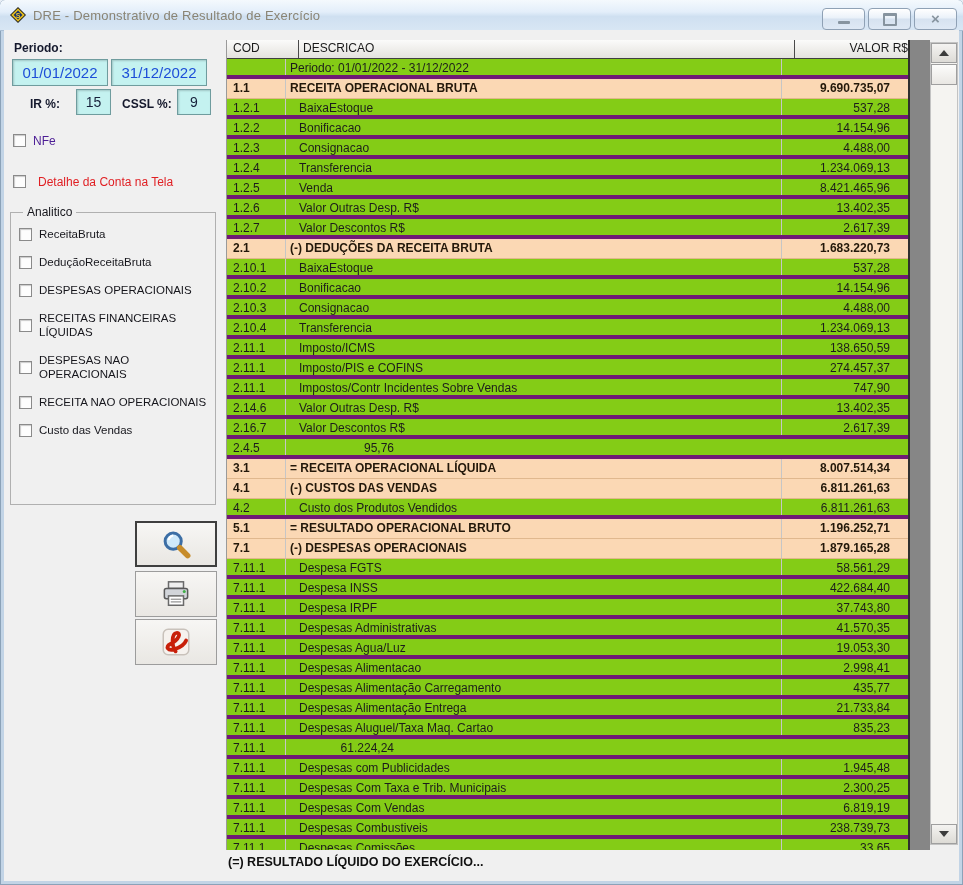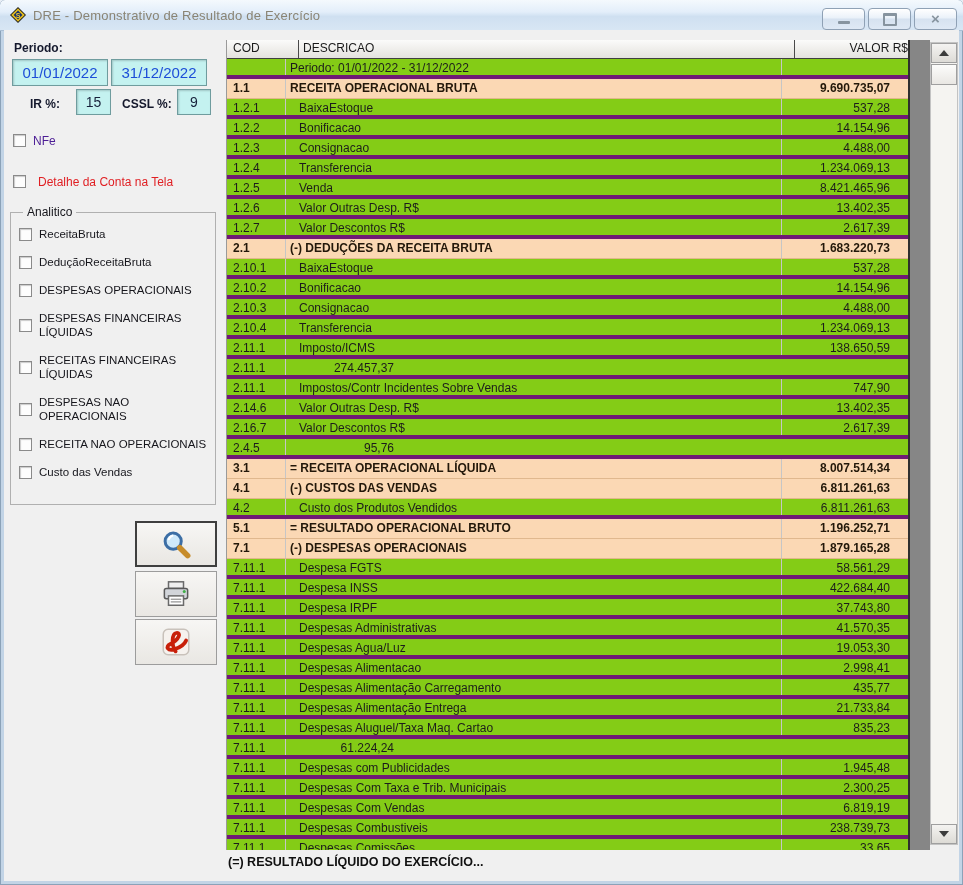--- a/index.html
+++ b/index.html
@@ -112,24 +112,20 @@
         <div class="cb-item">
           <span class="cb"></span>
           <span class="cb-label">DeduçãoReceitaBruta</span>
         </div>
         <div class="cb-item">
           <span class="cb"></span>
           <span class="cb-label">DESPESAS OPERACIONAIS</span>
         </div>
         <div class="cb-item">
           <span class="cb"></span>
-          <span class="cb-label">DESPESAS FINANCEIRAS LÍQUIDAS</span>
-        </div>
-        <div class="cb-item">
-          <span class="cb"></span>
           <span class="cb-label">RECEITAS FINANCEIRAS LÍQUIDAS</span>
         </div>
         <div class="cb-item">
           <span class="cb"></span>
           <span class="cb-label">DESPESAS NAO OPERACIONAIS</span>
         </div>
         <div class="cb-item">
           <span class="cb"></span>
           <span class="cb-label">RECEITA NAO OPERACIONAIS</span>
         </div>
@@ -241,20 +237,21 @@
           <div class="cell desc">Transferencia</div>
           <div class="cell valor">1.234.069,13</div>
         </div>
         <div class="row detail">
           <div class="cell cod">2.11.1</div>
           <div class="cell desc">Imposto/ICMS</div>
           <div class="cell valor">138.650,59</div>
         </div>
         <div class="row detail">
           <div class="cell cod">2.11.1</div>
+          <div class="cell desc">Imposto/PIS e COFINS</div>
           <div class="cell valor">274.457,37</div>
         </div>
         <div class="row detail">
           <div class="cell cod">2.11.1</div>
           <div class="cell desc">Impostos/Contr Incidentes Sobre Vendas</div>
           <div class="cell valor">747,90</div>
         </div>
         <div class="row detail">
           <div class="cell cod">2.14.6</div>
           <div class="cell desc">Valor Outras Desp. R$</div>

